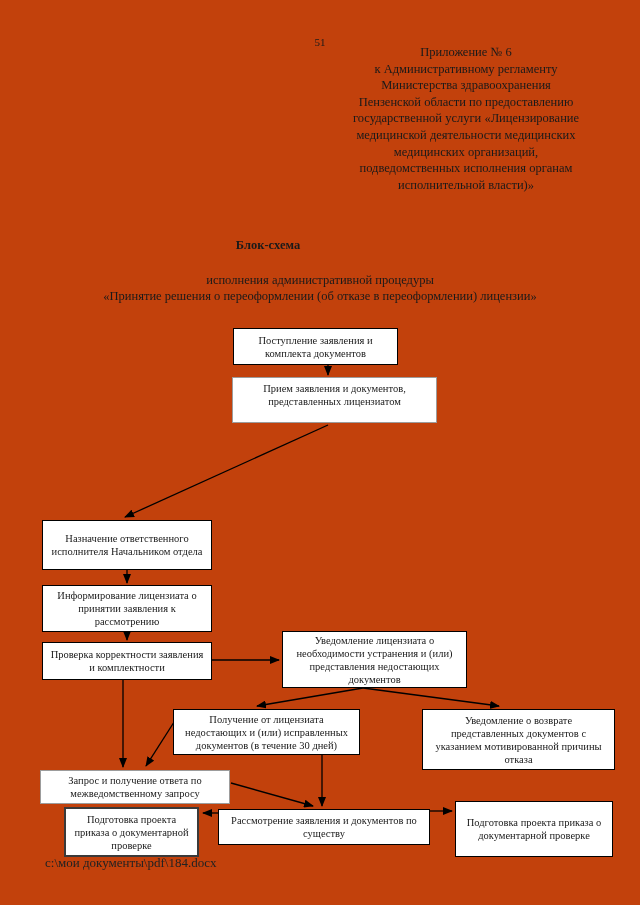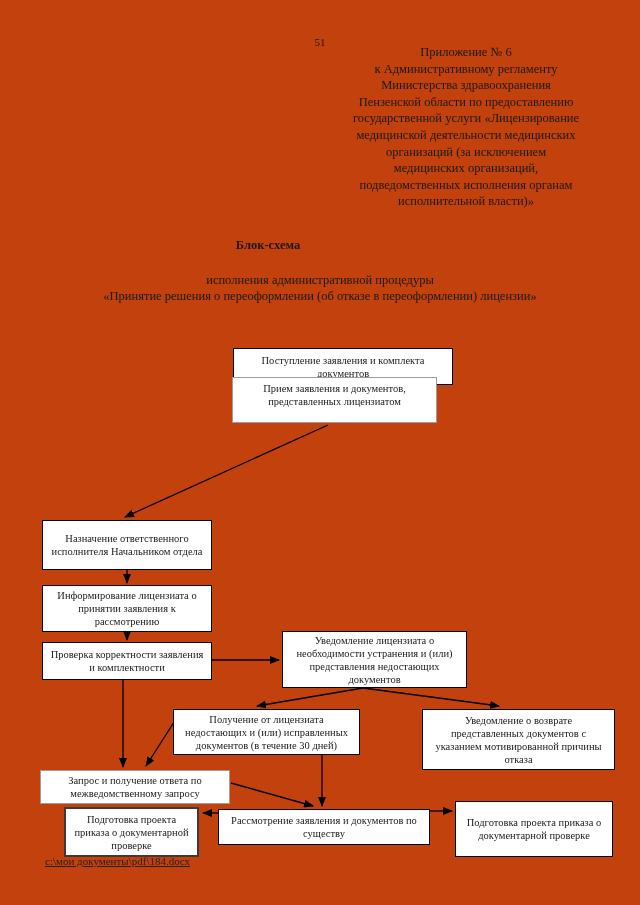--- a/index.html
+++ b/index.html
@@ -17,37 +17,36 @@
   .sub1{top:273px;}
   .sub2{top:289px;}
   .fbox{
     position:absolute;box-sizing:border-box;border:1px solid #000;
     display:flex;align-items:center;justify-content:center;text-align:center;
     font-size:10.5px;line-height:13px;padding:1px 5px;background:#fff;
   }
   .gray-border{border:1px solid #9c9c9c;}
   .thick-border{border:2px solid #3a3a3a;}
   .arrows{position:absolute;left:0;top:0;pointer-events:none;}
-  .footer{position:absolute;left:45px;top:855px;font-size:11px;color:#222;text-decoration:underline;}
+  .footer{position:absolute;left:45px;top:855px;font-size:13px;color:#222;}
 </style>
 </head>
 <body>
 
 <div class="page">
 
   <div class="pagenum">51</div>
 
   <div class="header">
     <div class="hline">Приложение № 6</div>
     <div class="hline">к Административному регламенту</div>
     <div class="hline">Министерства здравоохранения</div>
     <div class="hline">Пензенской области по предоставлению</div>
     <div class="hline">государственной услуги «Лицензирование</div>
     <div class="hline">медицинской деятельности медицинских</div>
-    <div class="hline">организаций (за исключением</div>
     <div class="hline">медицинских организаций,</div>
     <div class="hline">подведомственных исполнения органам</div>
     <div class="hline">исполнительной власти)»</div>
   </div>
 
   <div class="title-main">Блок-схема</div>
   <div class="subtitle sub1">исполнения административной процедуры</div>
   <div class="subtitle sub2">«Принятие решения о переоформлении (об отказе в переоформлении) лицензии»</div>
 
   <svg class="arrows" width="640" height="905">
@@ -64,21 +63,21 @@
     <line x1="123" y1="680" x2="123" y2="767" stroke="#000" stroke-width="1.3" marker-end="url(#ah)"></line>
     <line x1="363" y1="688" x2="257" y2="706" stroke="#000" stroke-width="1.3" marker-end="url(#ah)"></line>
     <line x1="363" y1="688" x2="499" y2="706" stroke="#000" stroke-width="1.3" marker-end="url(#ah)"></line>
     <line x1="176" y1="719" x2="146" y2="766" stroke="#000" stroke-width="1.3" marker-end="url(#ah)"></line>
     <line x1="322" y1="755" x2="322" y2="806" stroke="#000" stroke-width="1.3" marker-end="url(#ah)"></line>
     <line x1="231" y1="783" x2="313" y2="806" stroke="#000" stroke-width="1.3" marker-end="url(#ah)"></line>
     <line x1="218" y1="813" x2="203" y2="813" stroke="#000" stroke-width="1.3" marker-end="url(#ah)"></line>
     <line x1="430" y1="811" x2="452" y2="811" stroke="#000" stroke-width="1.3" marker-end="url(#ah)"></line>
   </svg>
 
-  <div class="fbox" style="left:233px;top:348px;width:220px;height:37px">Поступление заявления и комплекта документов</div>
+  <div class="fbox" style="left:233px;top:328px;width:165px;height:37px">Поступление заявления и комплекта документов</div>
 
   <div class="fbox gray-border" style="left:232px;top:377px;width:205px;height:46px;align-items:flex-start;padding-top:4px">Прием заявления и документов, представленных лицензиатом</div>
 
   <div class="fbox" style="left:42px;top:520px;width:170px;height:50px">Назначение ответственного исполнителя Начальником отдела</div>
 
   <div class="fbox" style="left:42px;top:585px;width:170px;height:47px">Информирование лицензиата о принятии заявления к рассмотрению</div>
 
   <div class="fbox" style="left:42px;top:642px;width:170px;height:38px">Проверка корректности заявления и комплектности</div>
 
   <div class="fbox" style="left:282px;top:631px;width:185px;height:57px">Уведомление лицензиата о необходимости устранения и (или) представления недостающих документов</div>

